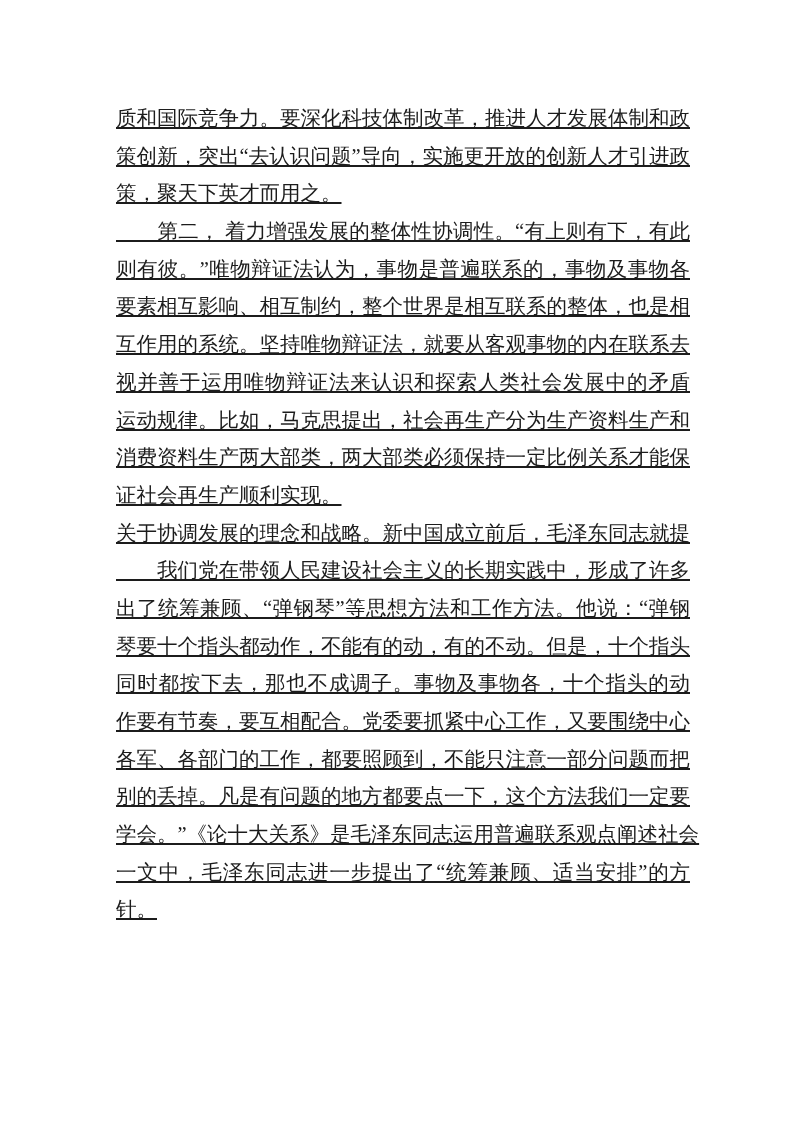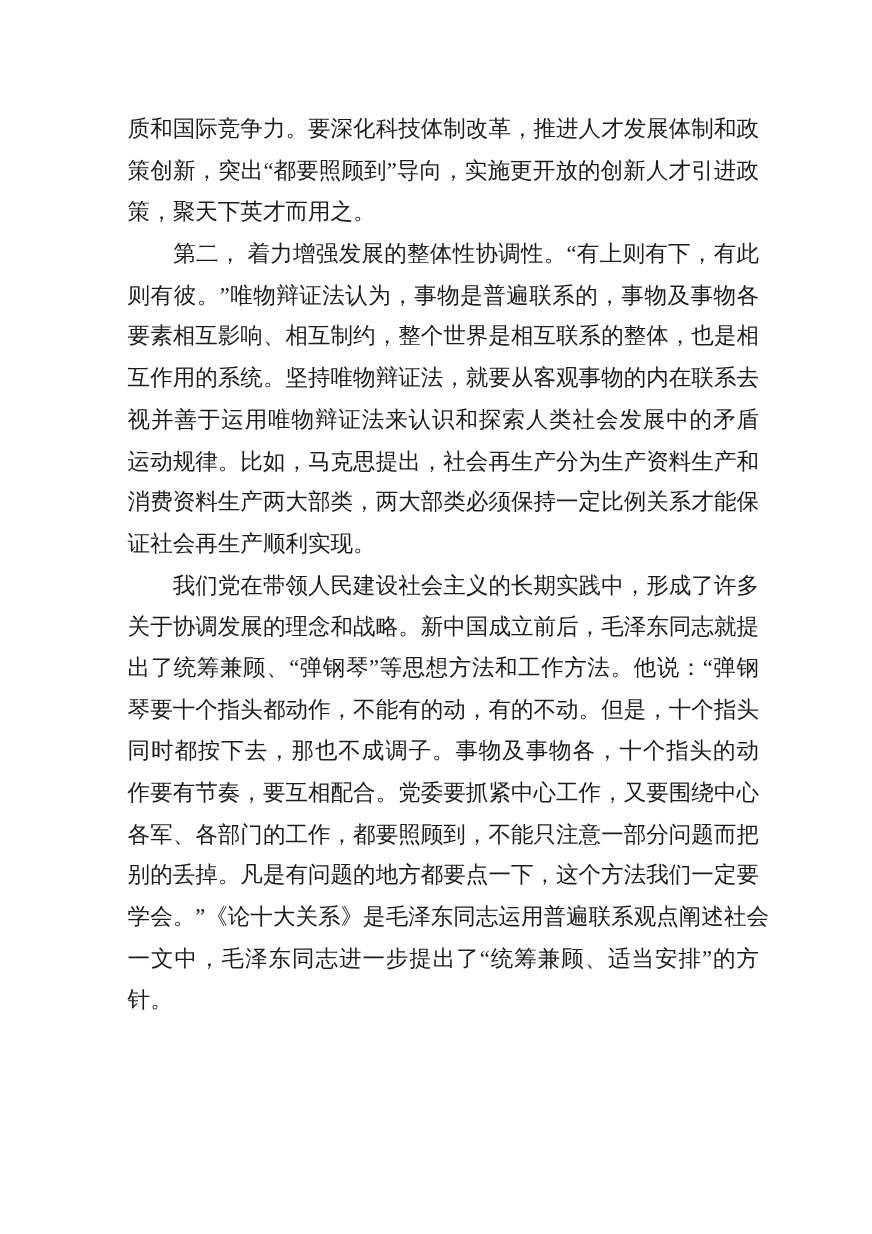--- a/index.html
+++ b/index.html
@@ -23,44 +23,45 @@
     color: #1c1c1c;
     font-size: 20.5px;
     line-height: 37.7px;
   }
   .line {
     white-space: nowrap;
     text-align: justify;
     text-align-last: justify;
     height: 37.7px;
     overflow: visible;
+    text-decoration: underline;
   }
   .line.para-end {
     text-align: center;
     text-align-last: left;
   }
 </style>
 </head>
 <body>
 
 <div class="page">
   <div class="text-block" style="color: rgb(28, 28, 28);">
       <div class="line">质和国际竞争力。要深化科技体制改革，推进人才发展体制和政</div>
-      <div class="line">策创新，突出“都要照顾到”导向，实施更开放的创新人才引进政</div>
+      <div class="line">策创新，突出“去认识问题”导向，实施更开放的创新人才引进政</div>
       <div class="line para-end">策，聚天下英才而用之。</div>
       <div class="line">　　第二， 着力增强发展的整体性协调性。“有上则有下，有此</div>
       <div class="line">则有彼。”唯物辩证法认为，事物是普遍联系的，事物及事物各</div>
       <div class="line">要素相互影响、相互制约，整个世界是相互联系的整体，也是相</div>
       <div class="line">互作用的系统。坚持唯物辩证法，就要从客观事物的内在联系去</div>
       <div class="line">视并善于运用唯物辩证法来认识和探索人类社会发展中的矛盾</div>
       <div class="line">运动规律。比如，马克思提出，社会再生产分为生产资料生产和</div>
       <div class="line">消费资料生产两大部类，两大部类必须保持一定比例关系才能保</div>
       <div class="line para-end">证社会再生产顺利实现。</div>
+      <div class="line">关于协调发展的理念和战略。新中国成立前后，毛泽东同志就提</div>
       <div class="line">　　我们党在带领人民建设社会主义的长期实践中，形成了许多</div>
-      <div class="line">关于协调发展的理念和战略。新中国成立前后，毛泽东同志就提</div>
       <div class="line">出了统筹兼顾、“弹钢琴”等思想方法和工作方法。他说：“弹钢</div>
       <div class="line">琴要十个指头都动作，不能有的动，有的不动。但是，十个指头</div>
       <div class="line">同时都按下去，那也不成调子。事物及事物各，十个指头的动</div>
       <div class="line">作要有节奏，要互相配合。党委要抓紧中心工作，又要围绕中心</div>
       <div class="line">各军、各部门的工作，都要照顾到，不能只注意一部分问题而把</div>
       <div class="line">别的丢掉。凡是有问题的地方都要点一下，这个方法我们一定要</div>
       <div class="line">学会。”《论十大关系》是毛泽东同志运用普遍联系观点阐述社会</div>
       <div class="line">一文中，毛泽东同志进一步提出了“统筹兼顾、适当安排”的方</div>
       <div class="line para-end">针。</div>
     </div>

